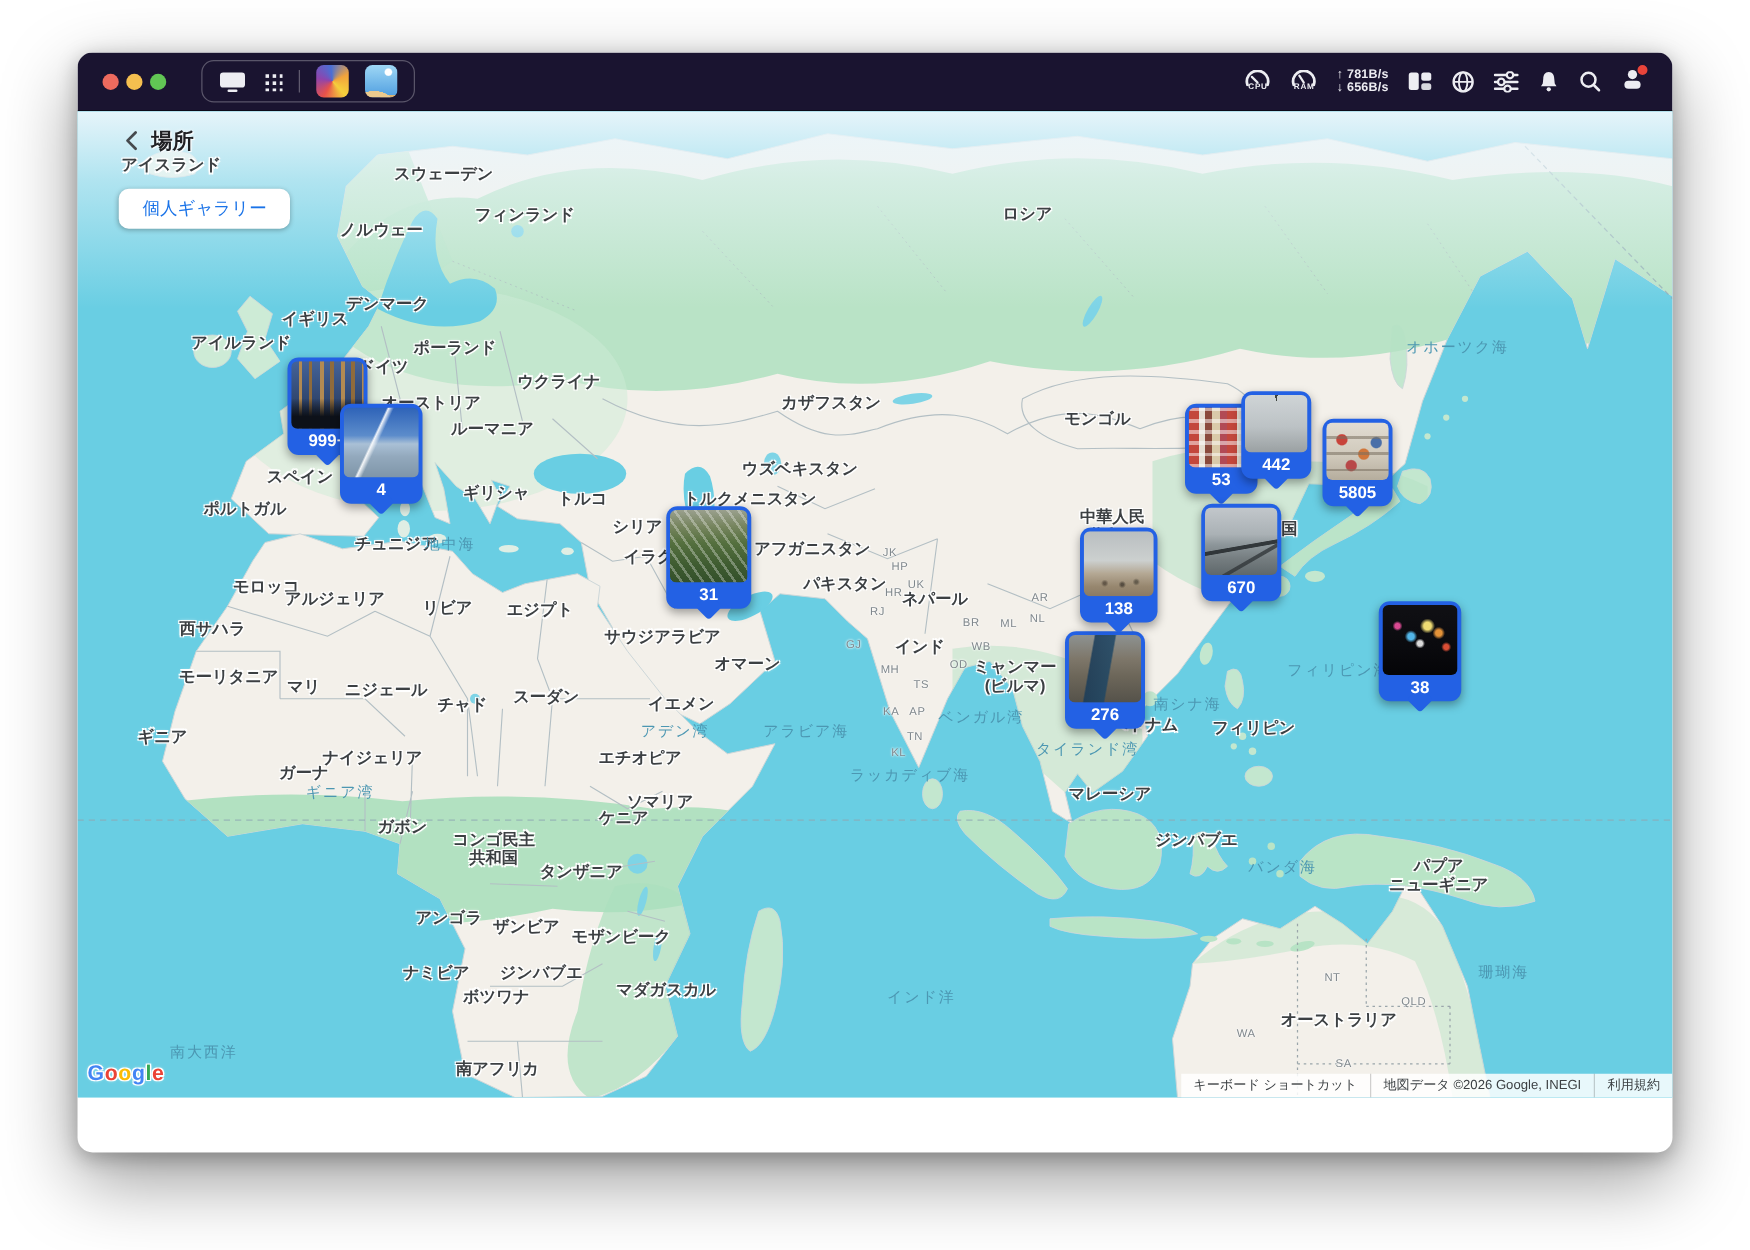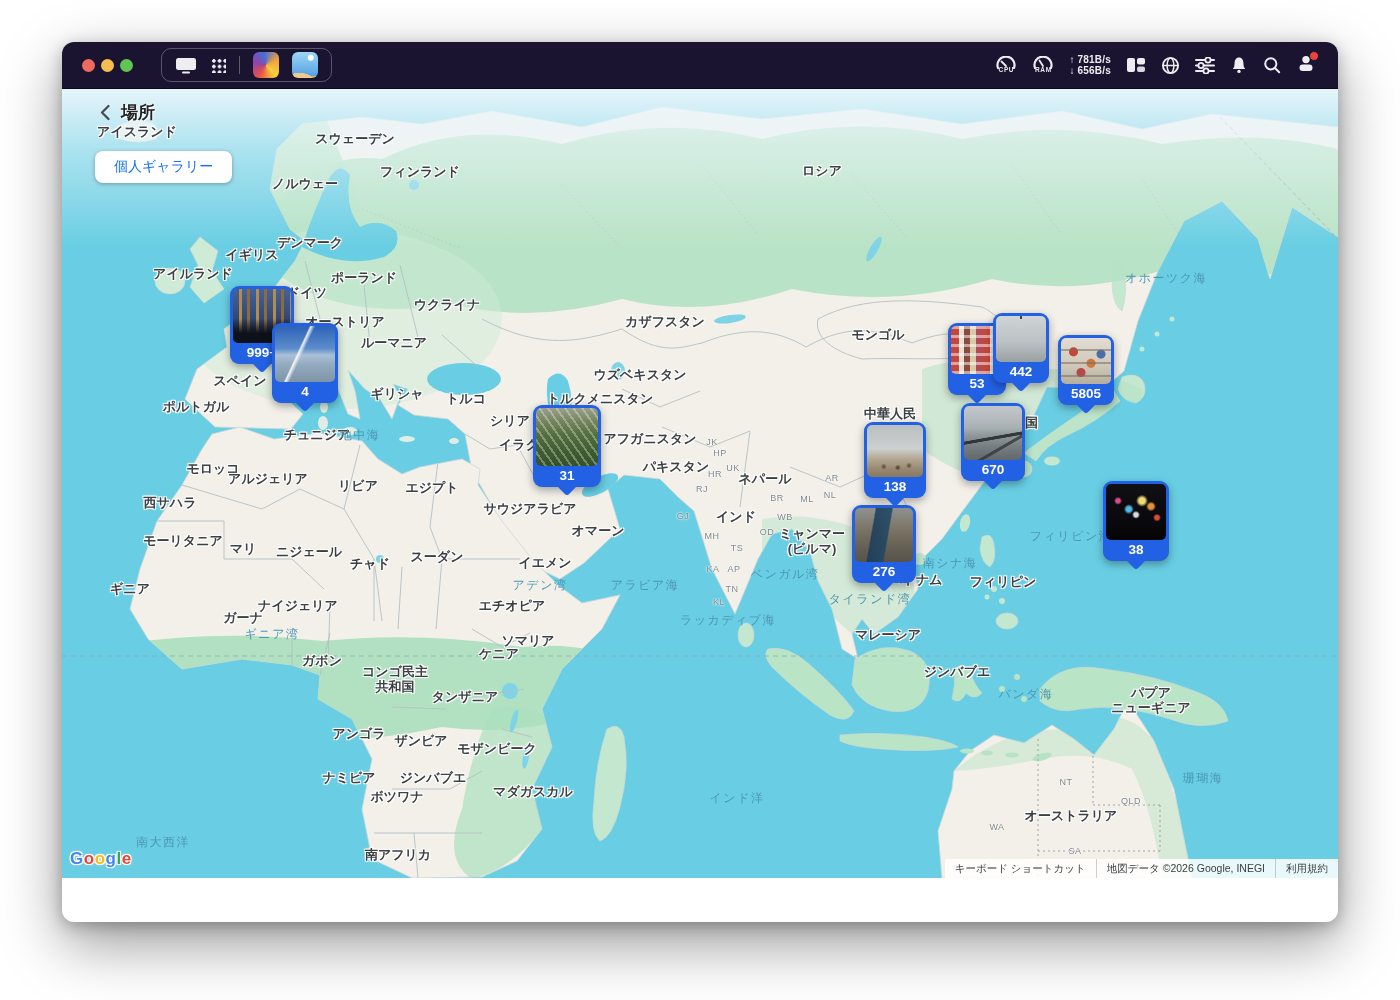--- a/index.html
+++ b/index.html
@@ -331,21 +331,21 @@
           <span class="lbl k-c" style="left: 828px; top: 332px;">中華人民
 共和国</span>
           <span class="lbl k-c" style="left: 950px; top: 334px;">大韓民国</span>
           <span class="lbl k-c" style="left: 255px; top: 346px;">チュニジア</span>
           <span class="lbl k-c" style="left: 151px; top: 380px;">モロッコ</span>
           <span class="lbl k-c" style="left: 206px; top: 390px;">アルジェリア</span>
           <span class="lbl k-c" style="left: 296px; top: 397px;">リビア</span>
           <span class="lbl k-c" style="left: 370px; top: 399px;">エジプト</span>
           <span class="lbl k-c" style="left: 108px; top: 414px;">西サハラ</span>
           <span class="lbl k-c" style="left: 468px; top: 420px;">サウジアラビア</span>
-          <span class="lbl k-c" style="left: 703px; top: 390px;">ネパール</span>
+          <span class="lbl k-c" style="left: 686px; top: 390px;">ネパール</span>
           <span class="lbl k-c" style="left: 674px; top: 428px;">インド</span>
           <span class="lbl k-c" style="left: 536px; top: 442px;">オマーン</span>
           <span class="lbl k-c" style="left: 121px; top: 452px;">モーリタニア</span>
           <span class="lbl k-c" style="left: 181px; top: 460px;">マリ</span>
           <span class="lbl k-c" style="left: 247px; top: 463px;">ニジェール</span>
           <span class="lbl k-c" style="left: 308px; top: 475px;">チャド</span>
           <span class="lbl k-c" style="left: 375px; top: 468px;">スーダン</span>
           <span class="lbl k-c" style="left: 483px; top: 474px;">イエメン</span>
           <span class="lbl k-c" style="left: 750px; top: 452px;">ミャンマー
 (ビルマ)</span>

